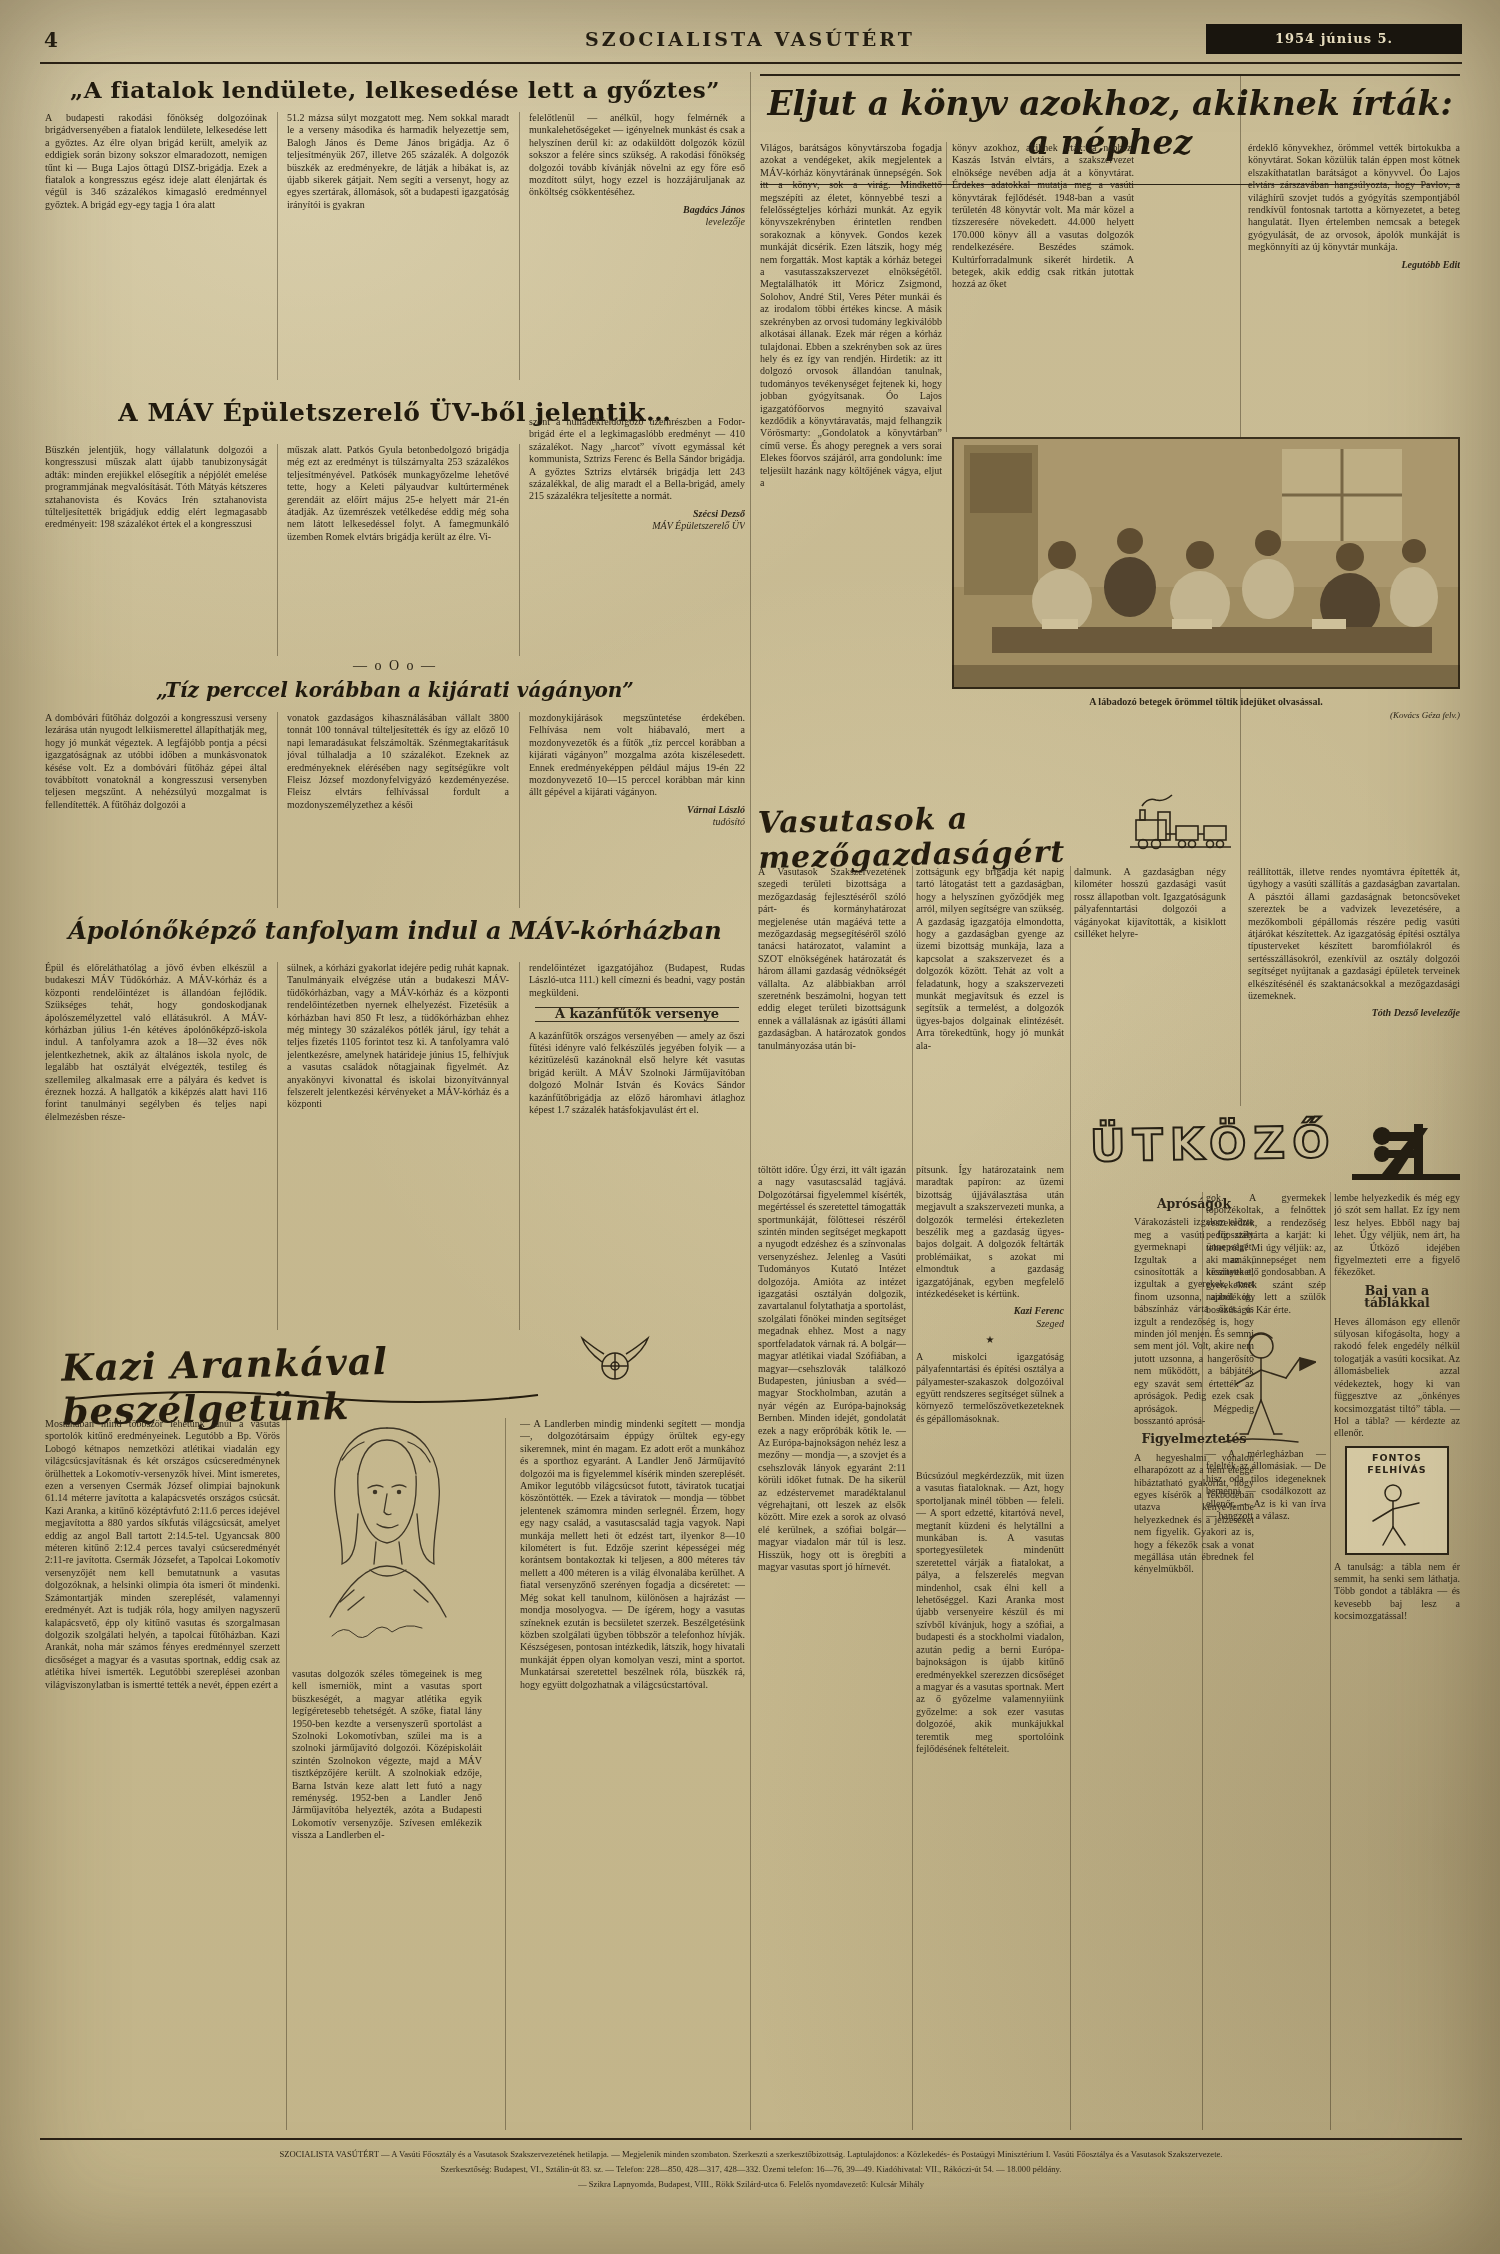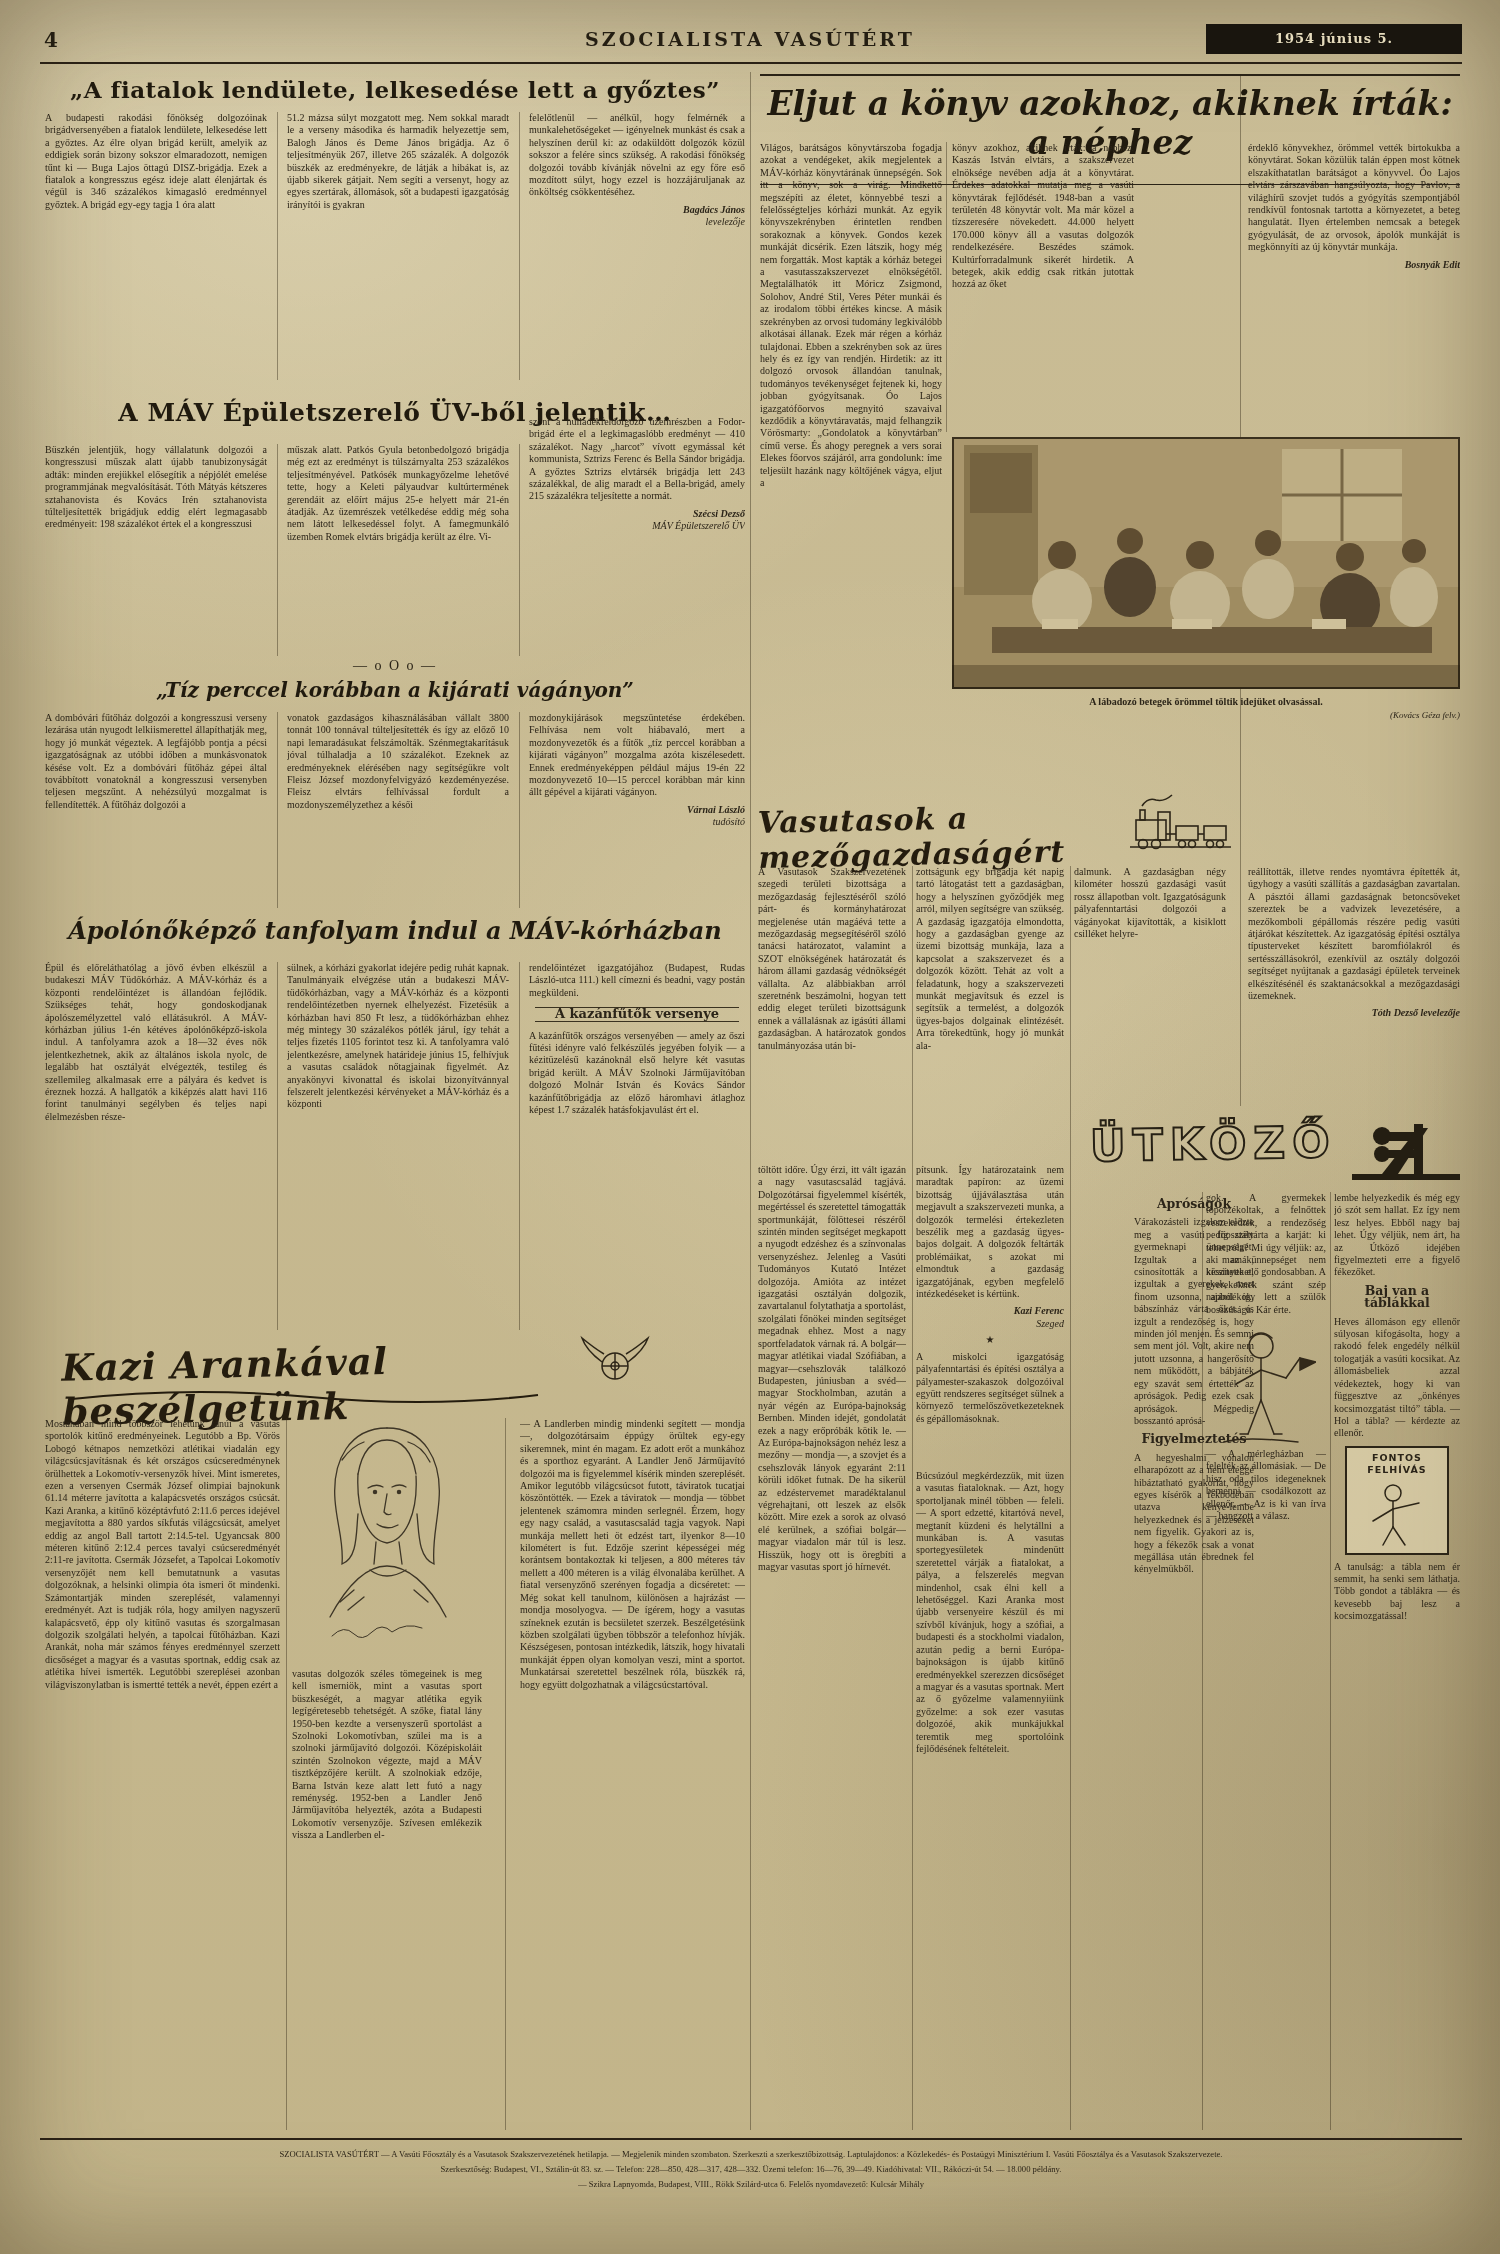--- a/index.html
+++ b/index.html
@@ -70,21 +70,21 @@
     <div class="sig-role">levelezője</div>
   </div>
   <div class="vr" style="left:277px;top:112px;height:268px;"></div>
   <div class="vr" style="left:519px;top:112px;height:268px;"></div>
 
   <div class="abs headline hl-b" style="left:760px;top:74px;width:700px;">Eljut a könyv azokhoz, akiknek írták: a néphez</div>
   <div class="col" style="left:760px;top:142px;width:182px;height:600px;">Világos, barátságos könyvtárszoba fogadja azokat a vendégeket, akik megjelentek a MÁV-kórház könyvtárának ünnepségén. Sok itt a könyv, sok a virág. Mindkettő megszépíti az életet, könnyebbé teszi a felelősségteljes kórházi munkát. Az egyik könyvszekrényben érintetlen rendben sorakoznak a könyvek. Gondos kezek munkáját dicsérik. Ezen látszik, hogy még nem forgatták. Most kapták a kórház betegei a vasutasszakszervezet elnökségétől. Megtalálhatók itt Móricz Zsigmond, Solohov, André Stil, Veres Péter munkái és az irodalom többi értékes kincse. A másik szekrényben az orvosi tudomány legkiválóbb alkotásai állanak. Ezek már régen a kórház tulajdonai. Ebben a szekrényben sok az üres hely és ez így van rendjén. Hirdetik: az itt dolgozó orvosok állandóan tanulnak, tudományos tevékenységet fejtenek ki, hogy jobban gyógyítsanak. Óo Lajos igazgatófőorvos megnyitó szavaival kezdődik a könyvtáravatás, majd felhangzik Vörösmarty: „Gondolatok a könyvtárban” című verse. És ahogy peregnek a vers sorai Elekes főorvos szájáról, arra gondolunk: íme teljesült hazánk nagy költőjének vágya, eljut a</div>
   <div class="col" style="left:952px;top:142px;width:182px;height:285px;">könyv azokhoz, akiknek írták: a néphez. Kaszás István elvtárs, a szakszervezet elnöksége nevében adja át a könyvtárat. Érdekes adatokkal mutatja meg a vasúti könyvtárak fejlődését. 1948-ban a vasút területén 48 könyvtár volt. Ma már közel a tízszeresére növekedett. 44.000 helyett 170.000 könyv áll a vasutas dolgozók rendelkezésére. Beszédes számok. Kultúrforradalmunk sikerét hirdetik. A betegek, akik eddig csak ritkán jutottak hozzá az őket</div>
   <div class="col" style="left:1248px;top:142px;width:212px;height:296px;">
     <span>érdeklő könyvekhez, örömmel vették birtokukba a könyvtárat. Sokan közülük talán éppen most kötnek elszakíthatatlan barátságot a könyvvel. Óo Lajos elvtárs zárszavában hangsúlyozta, hogy Pavlov, a világhírű szovjet tudós a gyógyítás szempontjából rendkívül fontosnak tartotta a környezetet, a beteg hangulatát. Ilyen értelemben nemcsak a betegek gyógyulását, de az orvosok, ápolók munkáját is megkönnyíti az új könyvtár munkája.</span>
-    <div class="sig">Bosnyák Edit</div>
+    <div class="sig">Legutóbb Edit</div>
   </div>
   <div class="vr" style="left:946px;top:142px;height:290px;"></div>
 
   <div class="abs" style="left:952px;top:437px;width:508px;height:252px;">
     <svg width="508" height="252" viewBox="0 0 508 252">
       <rect x="0" y="0" width="508" height="252" fill="#a8976c"></rect>
       <rect x="0" y="0" width="508" height="150" fill="#b5a47a"></rect>
       <rect x="330" y="12" width="120" height="92" fill="#cdbf96"></rect>
       <line x1="390" y1="12" x2="390" y2="104" stroke="#7a6a4b" stroke-width="3"></line>
       <line x1="330" y1="58" x2="450" y2="58" stroke="#7a6a4b" stroke-width="3"></line>

